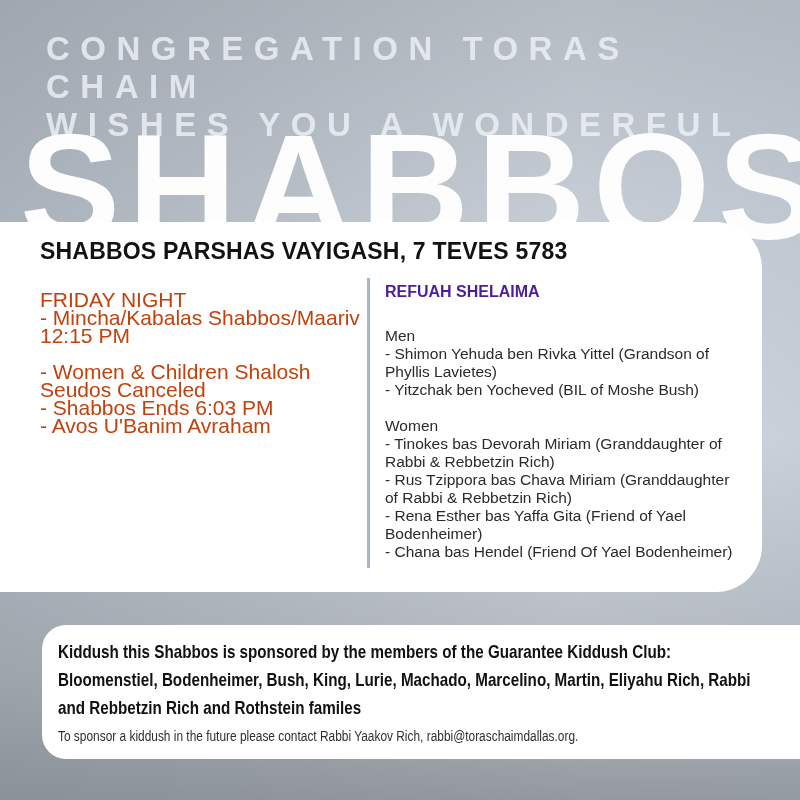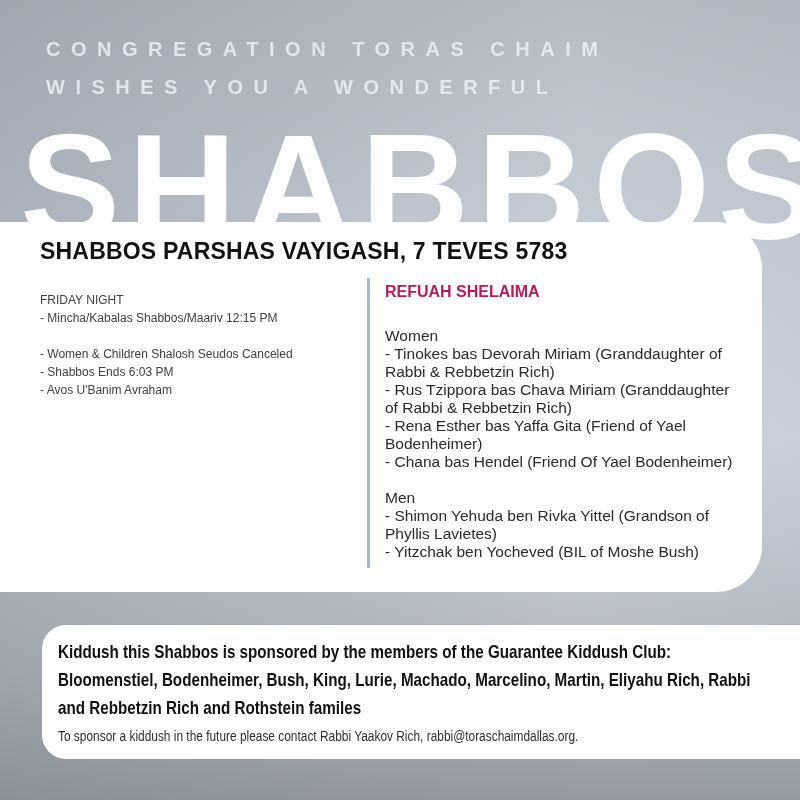--- a/index.html
+++ b/index.html
@@ -7,49 +7,49 @@
   .canvas{
     position:relative; width:800px; height:800px; margin:0 auto; overflow:hidden;
     background:
       linear-gradient(to right, rgba(148,155,163,0.45) 0%, rgba(255,255,255,0.14) 72%, rgba(200,206,214,0.25) 100%),
       linear-gradient(to bottom, #a9b0b9 0%, #bdc5cf 28%, #c9d0da 55%, #a7adb5 84%, #82888f 100%);
   }
 
   
   .header-lines{ position:absolute; left:46px; top:30px; }
   .header-line{
-    font-weight:bold; font-size:20px; line-height:38px;
+    font-weight:bold; font-size:33px; line-height:38px;
     letter-spacing:10.5px; color:rgba(236,241,247,0.82);
   }
   .big-word{
     position:absolute; left:20px; top:112px; z-index:1;
     font-weight:bold; font-size:150px; line-height:1; letter-spacing:8px;
     color:#fdfdfe; white-space:nowrap;
   }
 
   
   .main-card{
     position:absolute; left:0; top:222px; width:762px; height:370px; z-index:2;
     background:#ffffff; border-radius:0 46px 46px 0;
   }
   .card-title{
     position:absolute; left:40px; top:16px;
     font-weight:bold; font-size:23px; letter-spacing:0.2px; color:#121212;
   }
   .col-left{ position:absolute; left:40px; top:69px; width:330px;
-    font-size:12px; line-height:18px; color:#404040; }
+    font-size:21px; line-height:18px; color:#c2410c; }
   .sched-section{ margin-bottom:18px; }
   .sched-title{ }
   .col-divider{
     position:absolute; left:367px; top:56px; width:3px; height:290px;
     background:#a9b6c6;
   }
   .col-right{ position:absolute; left:385px; top:61px; width:352px;
     font-size:15.5px; line-height:18px; color:#2a2a2a; }
-  .refuah-title{ font-weight:bold; font-size:16px; margin-bottom:26px; color:#be185d; }
+  .refuah-title{ font-weight:bold; font-size:16px; margin-bottom:26px; color:#4c1d95; }
   .refuah-group{ margin-bottom:18px; }
 
   
   .bottom-card{
     position:absolute; left:42px; top:625px; width:790px; height:134px; z-index:2;
     background:#ffffff; border-radius:24px;
   }
   .sponsor-block{
     position:absolute; left:16px; top:13px; white-space:nowrap;
     font-weight:bold; font-size:19px; line-height:28px; color:#111;
@@ -87,30 +87,30 @@
           <div class="sched-item">- Avos U'Banim Avraham</div>
         </div>
       </div>
 
     <div class="col-divider"></div>
 
     <div class="col-right">
       <div class="refuah-title">REFUAH SHELAIMA</div>
       <div id="refuah-groups">
           <div class="refuah-group">
+            <div class="refuah-label">Men</div>
+            <div class="refuah-name">- Shimon Yehuda ben Rivka Yittel (Grandson of Phyllis Lavietes)</div>
+            <div class="refuah-name">- Yitzchak ben Yocheved (BIL of Moshe Bush)</div>
+          </div>
+          <div class="refuah-group">
             <div class="refuah-label">Women</div>
             <div class="refuah-name">- Tinokes bas Devorah Miriam (Granddaughter of Rabbi &amp; Rebbetzin Rich)</div>
             <div class="refuah-name">- Rus Tzippora bas Chava Miriam (Granddaughter of Rabbi &amp; Rebbetzin Rich)</div>
             <div class="refuah-name">- Rena Esther bas Yaffa Gita (Friend of Yael Bodenheimer)</div>
             <div class="refuah-name">- Chana bas Hendel (Friend Of Yael Bodenheimer)</div>
-          </div>
-          <div class="refuah-group">
-            <div class="refuah-label">Men</div>
-            <div class="refuah-name">- Shimon Yehuda ben Rivka Yittel (Grandson of Phyllis Lavietes)</div>
-            <div class="refuah-name">- Yitzchak ben Yocheved (BIL of Moshe Bush)</div>
           </div>
         </div>
     </div>
   </div>
 
   <div class="bottom-card">
     <div class="sponsor-block" id="sponsor-block">
         <div class="sponsor-line">Kiddush this Shabbos is sponsored by the members of the Guarantee Kiddush Club:</div>
         <div class="sponsor-line">Bloomenstiel, Bodenheimer, Bush, King, Lurie, Machado, Marcelino, Martin, Eliyahu Rich, Rabbi</div>
         <div class="sponsor-line">and Rebbetzin Rich and Rothstein familes</div>

